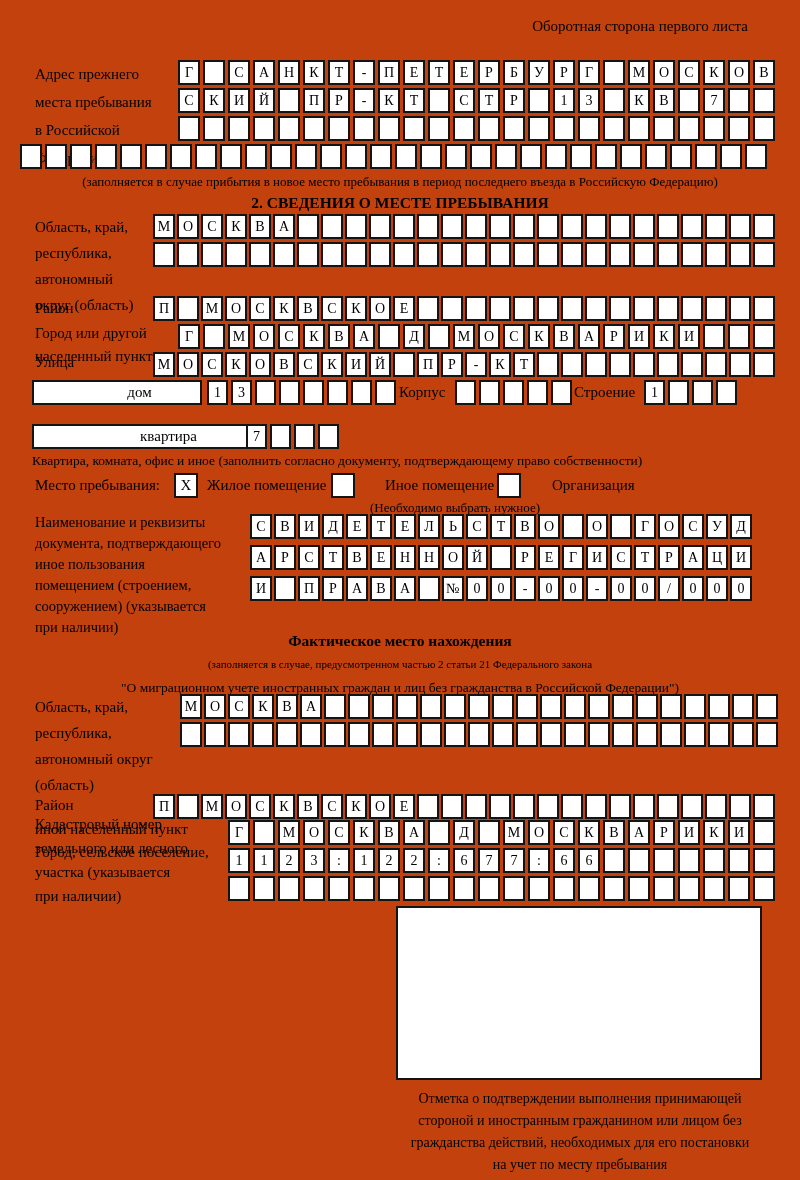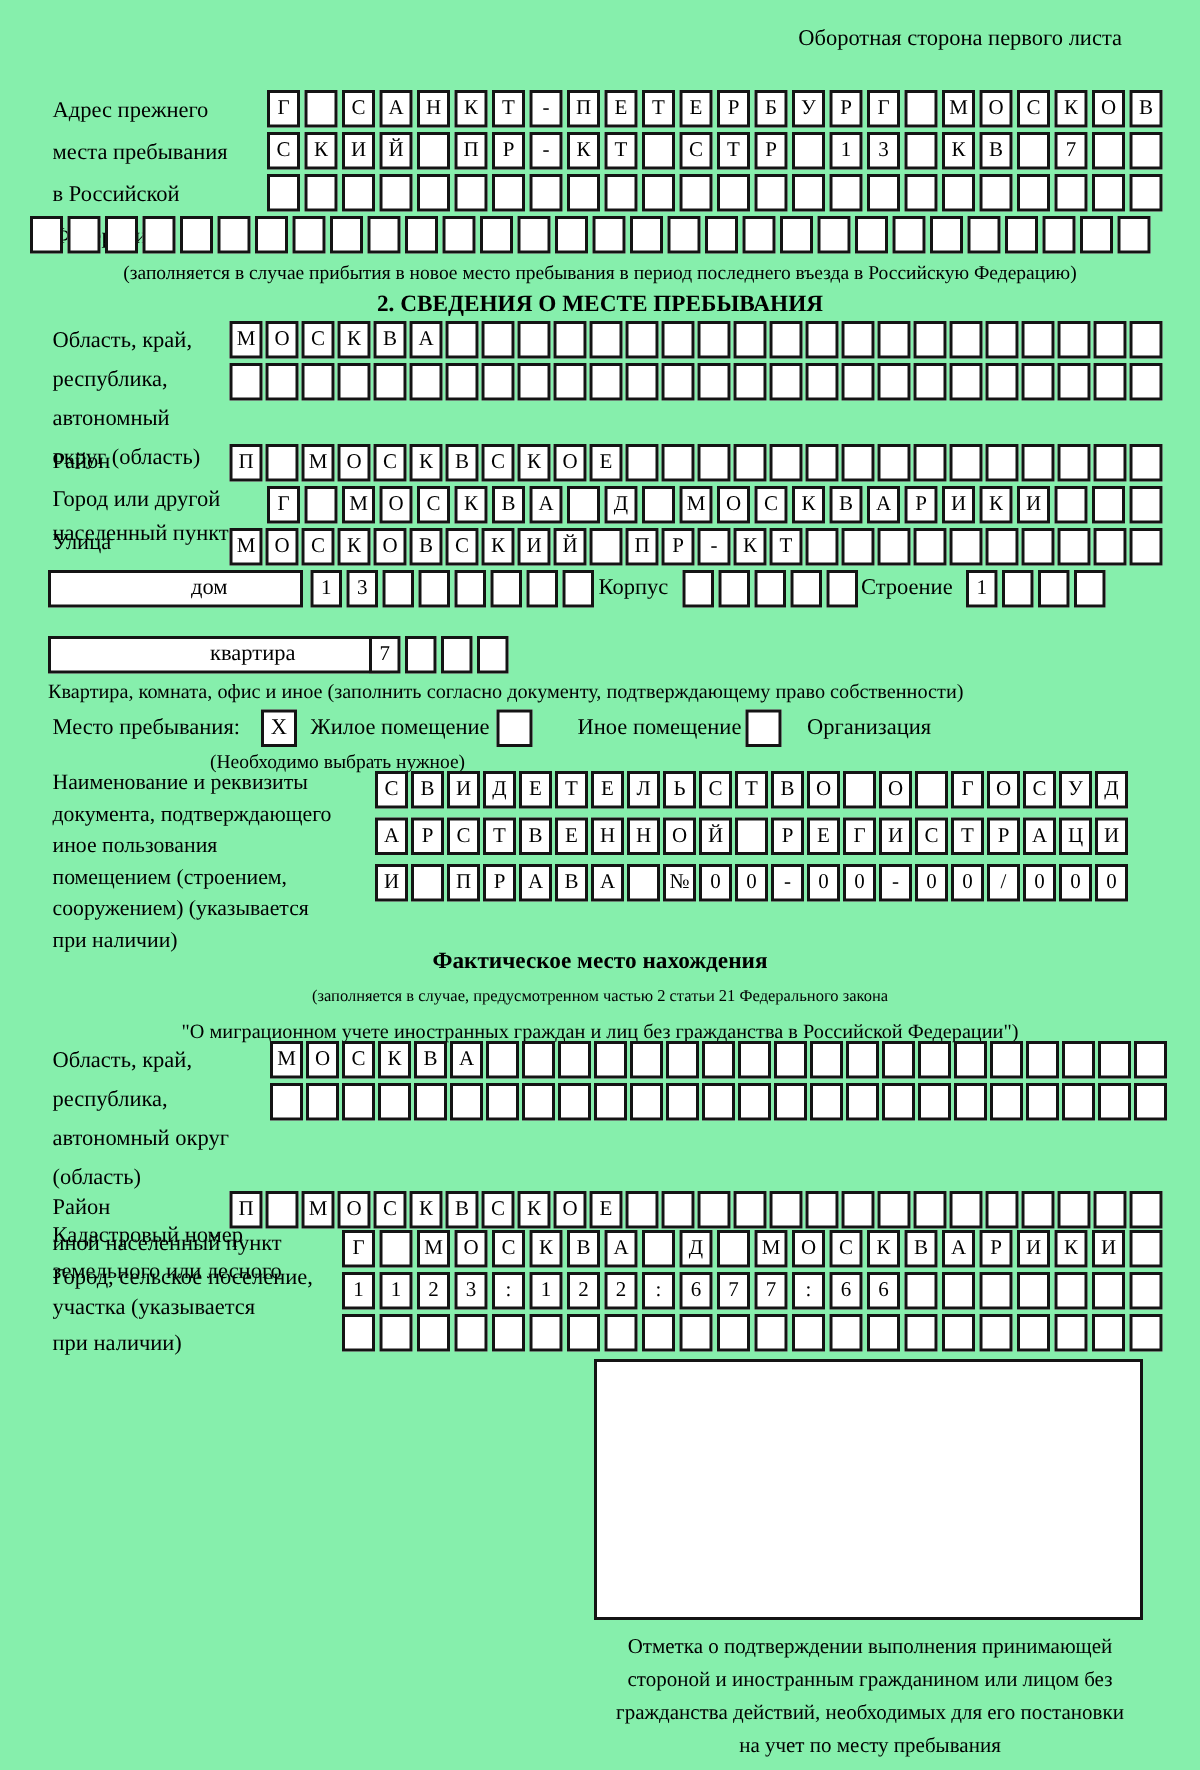--- a/index.html
+++ b/index.html
@@ -1,19 +1,19 @@
 <!DOCTYPE html>
 <html><head>
 <meta charset="utf-8">
 <style>
   html,body{margin:0;padding:0;background:#e8e8e8;}
   .page{
     position:relative;
     width:800px;height:1180px;
-    background:#86efac;
+    background:#c2410c;
     font-family:"Liberation Serif","DejaVu Serif",serif;
     color:#000;
     margin:0 auto;
     overflow:hidden;
   }
   .note-right{position:absolute;font-size:15px;}
   .lbl{position:absolute;font-size:15px;line-height:26px;}
   .lbl .lbl-line{white-space:nowrap;}
   .cap{position:absolute;font-size:13px;white-space:nowrap;}
   .center{left:0;width:800px;text-align:center;}
@@ -366,22 +366,22 @@
       <span>X</span>
     </div>
   <div class="inline-lbl" style="left:207px;top:477px;">Жилое помещение</div>
   <div class="chk" style="left:331px;top:473px;">
       <span></span>
     </div>
   <div class="inline-lbl" style="left:365px;top:477px;margin-left:20px;">Иное помещение</div>
   <div class="chk" style="left:497px;top:473px;">
       <span></span>
     </div>
-  <div class="inline-lbl" style="left:538px;top:477px;">Организация</div>
-  <div class="cap" style="left:140px;top:500px;width:400px;text-align:left;">(Необходимо выбрать нужное)</div>
+  <div class="inline-lbl" style="left:552px;top:477px;">Организация</div>
+  <div class="cap" style="left:140px;top:500px;width:400px;text-align:right;">(Необходимо выбрать нужное)</div>
 
   <div class="lbl" style="left:35px;top:512px;line-height:21px;font-size:14.5px;">
       <div class="lbl-line">Наименование и реквизиты</div>
       <div class="lbl-line">документа, подтверждающего</div>
       <div class="lbl-line">иное пользования</div>
       <div class="lbl-line">помещением (строением,</div>
       <div class="lbl-line">сооружением) (указывается</div>
       <div class="lbl-line">при наличии)</div>
     </div>
   <div class="cellrow g2" style="left:250px;top:514px;">

